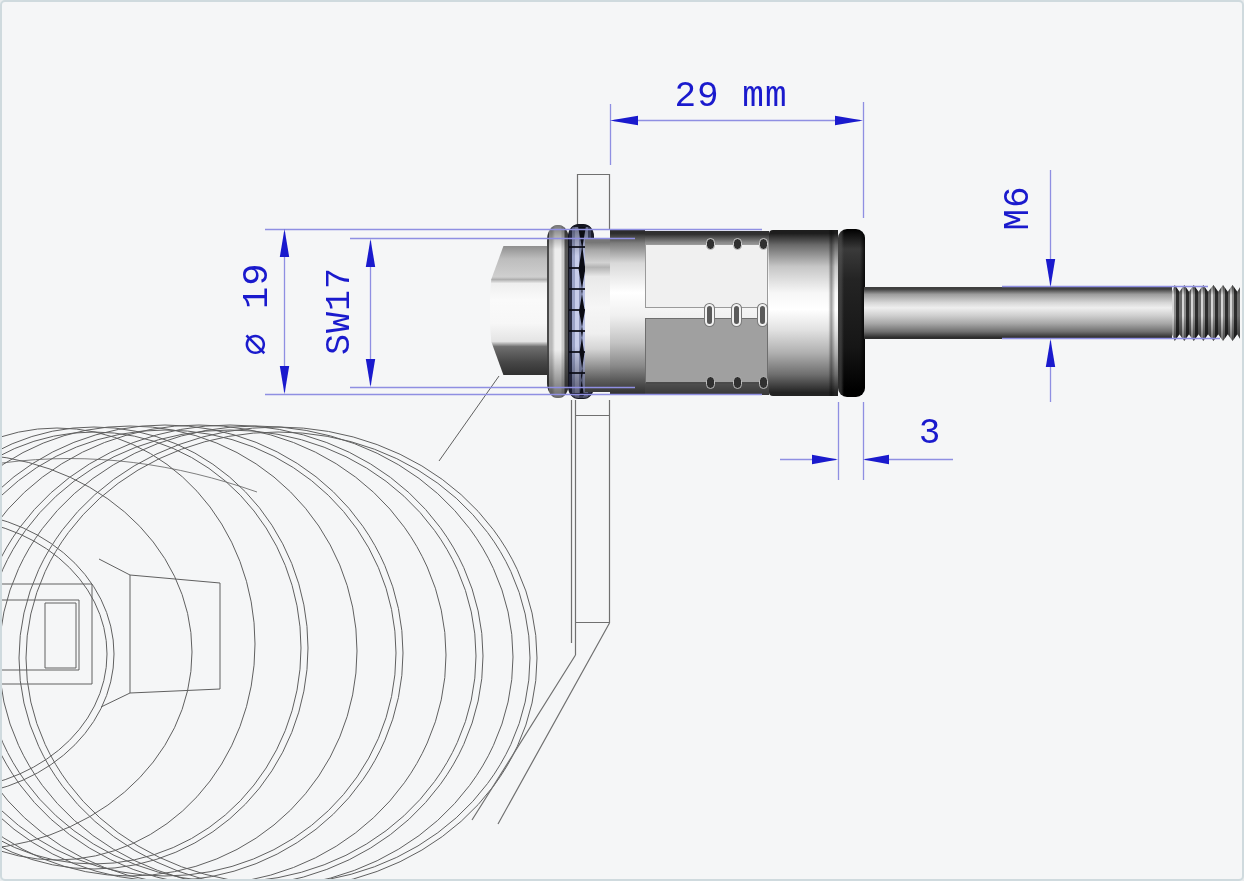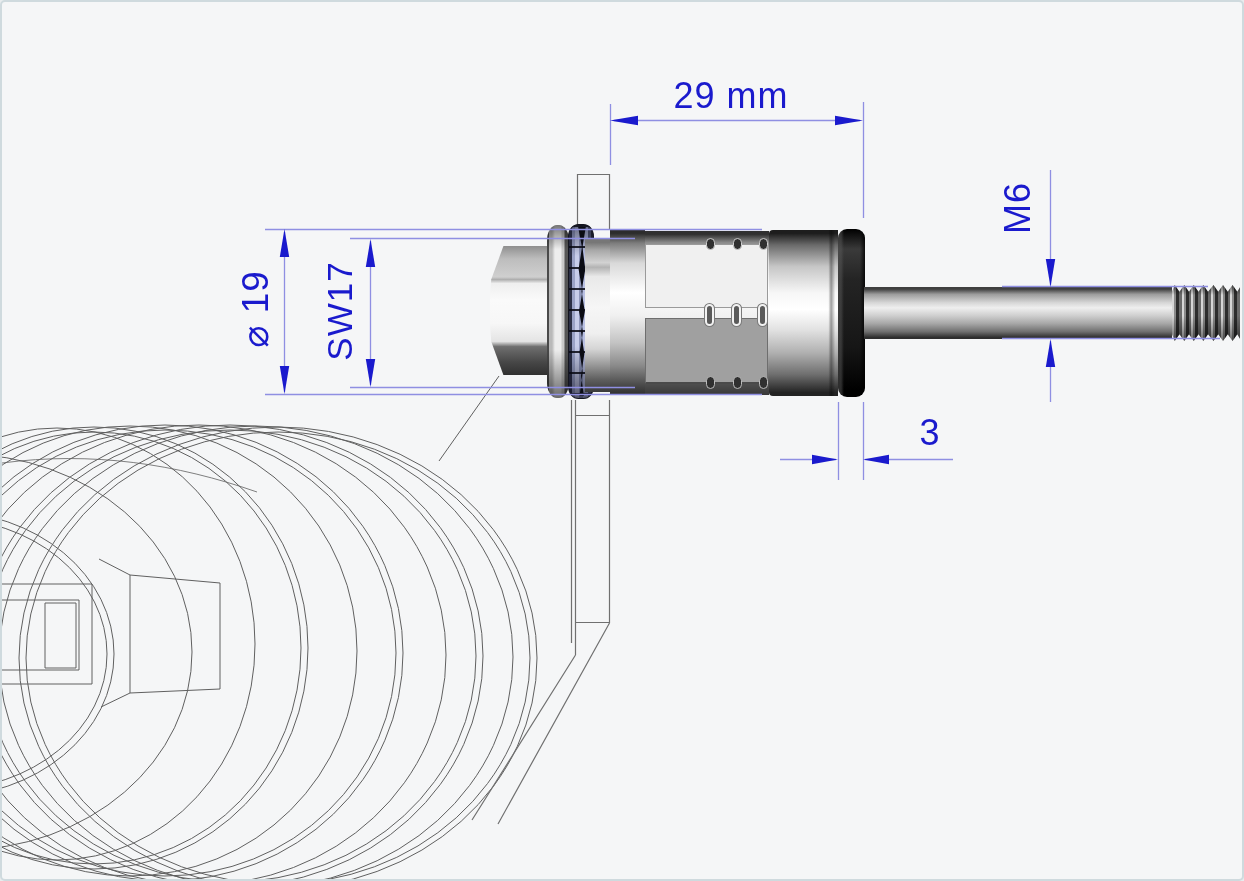--- a/index.html
+++ b/index.html
@@ -11,21 +11,21 @@
     --frame-border:#cfdade;
     --background:#f5f6f7;
   }
   html,body{margin:0;padding:0;background:#e8ecee;}
   .canvas{
     position:relative;width:1240px;height:877px;margin:0;
     background:var(--background);
     border:2px solid var(--frame-border);
     border-radius:5px;
     overflow:hidden;
-    font-family:Liberation Sans, sans-serif;
+    font-family:Liberation Mono, monospace;
   }
   .layer{position:absolute;left:0;top:0;width:1244px;height:881px;}
   svg.layer{pointer-events:none;}
 
   
   .part{position:absolute;}
   .hex-nut{
     left:488px;top:244px;width:61px;height:129px;
     background:linear-gradient(180deg,#8f8f8f 0%,#bdbdbd 10%,#cfcfcf 24%,#aeaeae 26%,#efefef 29%,#fafafa 42%,#f7f7f7 60%,#e4e4e4 74%,#6f6f6f 78%,#474747 90%,#303030 100%);
     clip-path:polygon(22% 0,100% 0,100% 100%,22% 100%,2% 74%,0 60%,0 40%,2% 26%);

